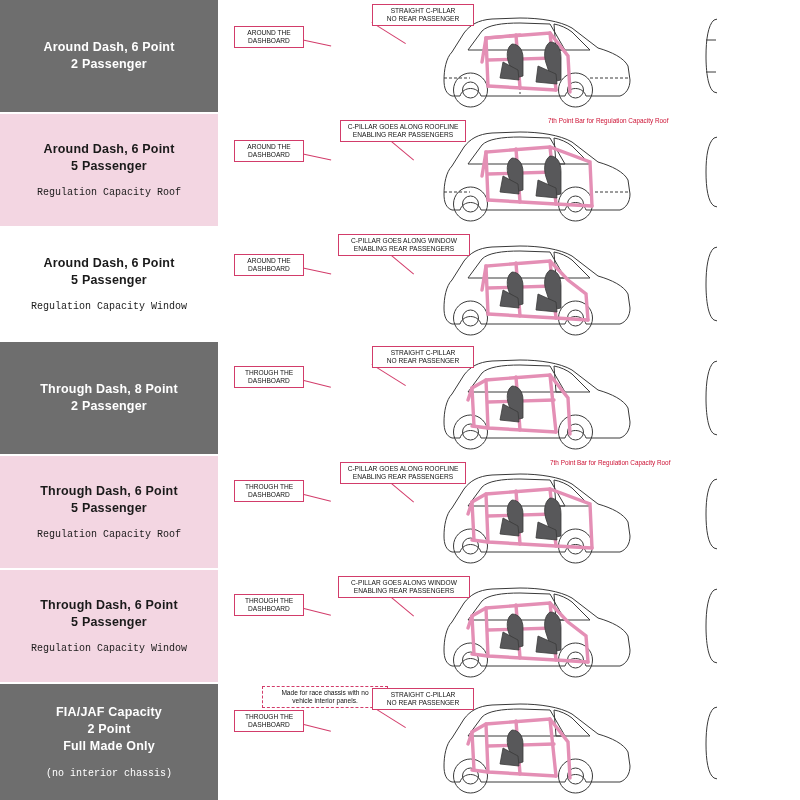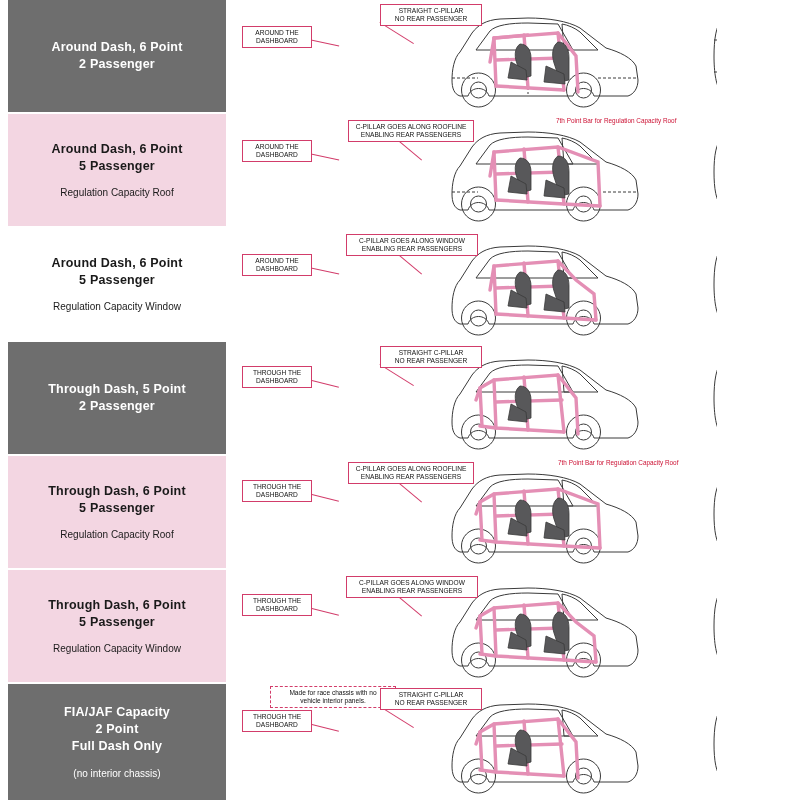--- a/index.html
+++ b/index.html
@@ -19,21 +19,20 @@
     position: relative;
     background: #ffffff;
     box-sizing: border-box;
   }
   .row {
     display: flex;
     width: 717px;
     box-sizing: border-box;
     border-bottom: 2px solid #ffffff;
     position: relative;
-    padding-left: 8px;
   }
   .row:last-child { border-bottom: none; }
 
   .label-cell {
     width: 220px;
     flex: 0 0 220px;
     box-sizing: border-box;
     display: flex;
     flex-direction: column;
     align-items: center;
@@ -58,20 +57,21 @@
     font-size: 12.5px;
     font-weight: bold;
     line-height: 1.35;
     letter-spacing: .2px;
   }
   .lbl-sub {
     font-size: 10px;
     font-weight: normal;
     margin-top: 12px;
     line-height: 1.3;
+    font-family: Liberation Mono, monospace;
   }
 
   .diagram-cell {
     flex: 1 1 auto;
     position: relative;
     background: #ffffff;
     overflow: hidden;
   }
   .diagram-cell svg { display: block; }
 
@@ -296,21 +296,21 @@
 DASHBOARD</div>
       <div class="leader" style="left:76px; top:38px; width:36px; transform:rotate(12deg)"></div>
       <div class="callout" style="left:118px; top:6px; width:124px;">C-PILLAR GOES ALONG WINDOW
 ENABLING REAR PASSENGERS</div>
       <div class="leader" style="left:168px; top:24px; width:34px; transform:rotate(40deg)"></div>
     </div>
   </div>
 
   <div class="row" style="height:114px">
     <div class="label-cell dark">
-      <div class="lbl-main"><span>Through Dash, 5 Point</span><br><span>2 Passenger</span></div>
+      <div class="lbl-main"><span>Through Dash, 8 Point</span><br><span>2 Passenger</span></div>
     </div>
     <div class="diagram-cell">
       <svg width="578" height="114" viewBox="0 0 578 114">
         <g fill="none" stroke="#3a3a3a" stroke-width="1">
           <path d="M232 96 L240 96 C243 86 258 86 261 96 L345 96 C348 86 363 86 366 96 L400 96 C406 94 410 88 410 80 L408 66 C404 58 392 52 378 48 L352 28 C340 21 320 18 300 18 L272 19 C258 20 250 25 244 33 L232 52 C226 58 224 70 224 80 C224 88 226 94 232 96 Z"></path>
           <path d="M248 50 L262 31 C268 25 282 23 300 23 L330 24 L345 50 Z"></path>
           <path d="M336 50 L350 50 L370 50 L352 32 C347 28 340 25 334 24 Z"></path>
           <circle cx="250.5" cy="90" r="17"></circle>
             <circle cx="250.5" cy="90" r="8"></circle>
           <circle cx="355.5" cy="90" r="17"></circle>
@@ -477,21 +477,21 @@
 DASHBOARD</div>
       <div class="leader" style="left:76px; top:36px; width:36px; transform:rotate(14deg)"></div>
       <div class="callout" style="left:118px; top:6px; width:124px;">C-PILLAR GOES ALONG WINDOW
 ENABLING REAR PASSENGERS</div>
       <div class="leader" style="left:168px; top:24px; width:34px; transform:rotate(40deg)"></div>
     </div>
   </div>
 
   <div class="row" style="height:116px">
     <div class="label-cell dark">
-      <div class="lbl-main"><span>FIA/JAF Capacity</span><br><span>2 Point</span><br><span>Full Dash Only</span></div>
+      <div class="lbl-main"><span>FIA/JAF Capacity</span><br><span>2 Point</span><br><span>Full Made Only</span></div>
       <div class="lbl-sub">(no interior chassis)</div>
     </div>
     <div class="diagram-cell">
       <svg width="578" height="116" viewBox="0 0 578 116">
         <g fill="none" stroke="#3a3a3a" stroke-width="1">
           <path d="M232 98 L240 98 C243 88 258 88 261 98 L345 98 C348 88 363 88 366 98 L400 98 C406 96 410 90 410 82 L408 68 C404 60 392 54 378 50 L352 30 C340 23 320 20 300 20 L272 21 C258 22 250 27 244 35 L232 54 C226 60 224 72 224 82 C224 90 226 96 232 98 Z"></path>
           <path d="M248 52 L262 33 C268 27 282 25 300 25 L330 26 L345 52 Z"></path>
           <path d="M336 52 L350 52 L370 52 L352 34 C347 30 340 27 334 26 Z"></path>
           <circle cx="250.5" cy="92" r="17"></circle>
             <circle cx="250.5" cy="92" r="8"></circle>

